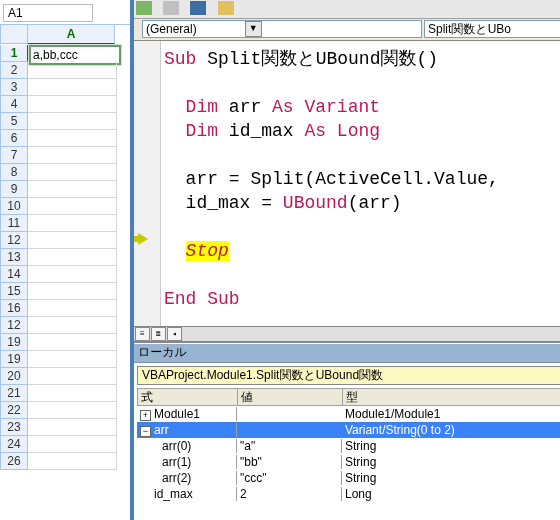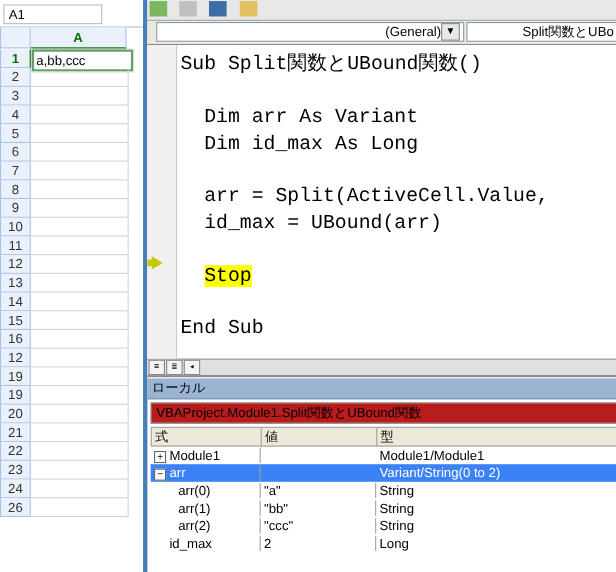--- a/index.html
+++ b/index.html
@@ -92,22 +92,23 @@
     gap: 2px;
   }
   .combo {
     background: #fff;
     border: 1px solid #7f9db9;
     height: 18px;
     font: 12px Arial, sans-serif;
     padding: 0 3px;
     display: flex;
     align-items: center;
-    justify-content: flex-end;
+    justify-content: flex-start;
     box-sizing: border-box;
+    gap: 48px;
   }
   .combo .arrow {
     width: 15px; height: 14px;
     background: #e8e8e8;
     border: 1px solid #888;
     text-align: center;
     line-height: 12px;
     font-size: 9px;
   }
   .combo.obj { width: 280px; }
@@ -145,22 +146,22 @@
   .code-text {
     position: absolute;
     left: 30px;
     top: 6px;
     white-space: pre;
     font-family: "Courier New", monospace;
     font-size: 18px;
     line-height: 24px;
     color: #000;
   }
-  .kw { color: #000000; }
-  .hl { background: #ffff00; }
+  .kw { color: #be185d; }
+  .hl { background: #ffff00; font-style: italic; }
 
   .hscroll-stub {
     height: 14px;
     background: #e0e0e0;
     border-bottom: 2px solid #888;
     display: flex;
     align-items: center;
   }
   .hscroll-stub .sq {
     width: 13px; height: 12px;
@@ -178,21 +179,21 @@
     line-height: 18px;
     padding-left: 4px;
     font: 12px Arial, sans-serif;
     color: #000;
     border-top: 1px solid #fff;
     border-bottom: 1px solid #7a95b0;
   }
   .context-box {
     margin: 3px;
     border: 1px solid #888;
-    background: #b91c1c;
+    background: #fef9c3;
     height: 17px;
     line-height: 16px;
     padding-left: 4px;
     font: 12px Arial, sans-serif;
   }
   .locals-grid {
     margin: 0 3px;
     border: 0 solid #a0a0a0;
     font: 12px Arial, sans-serif;
   }

